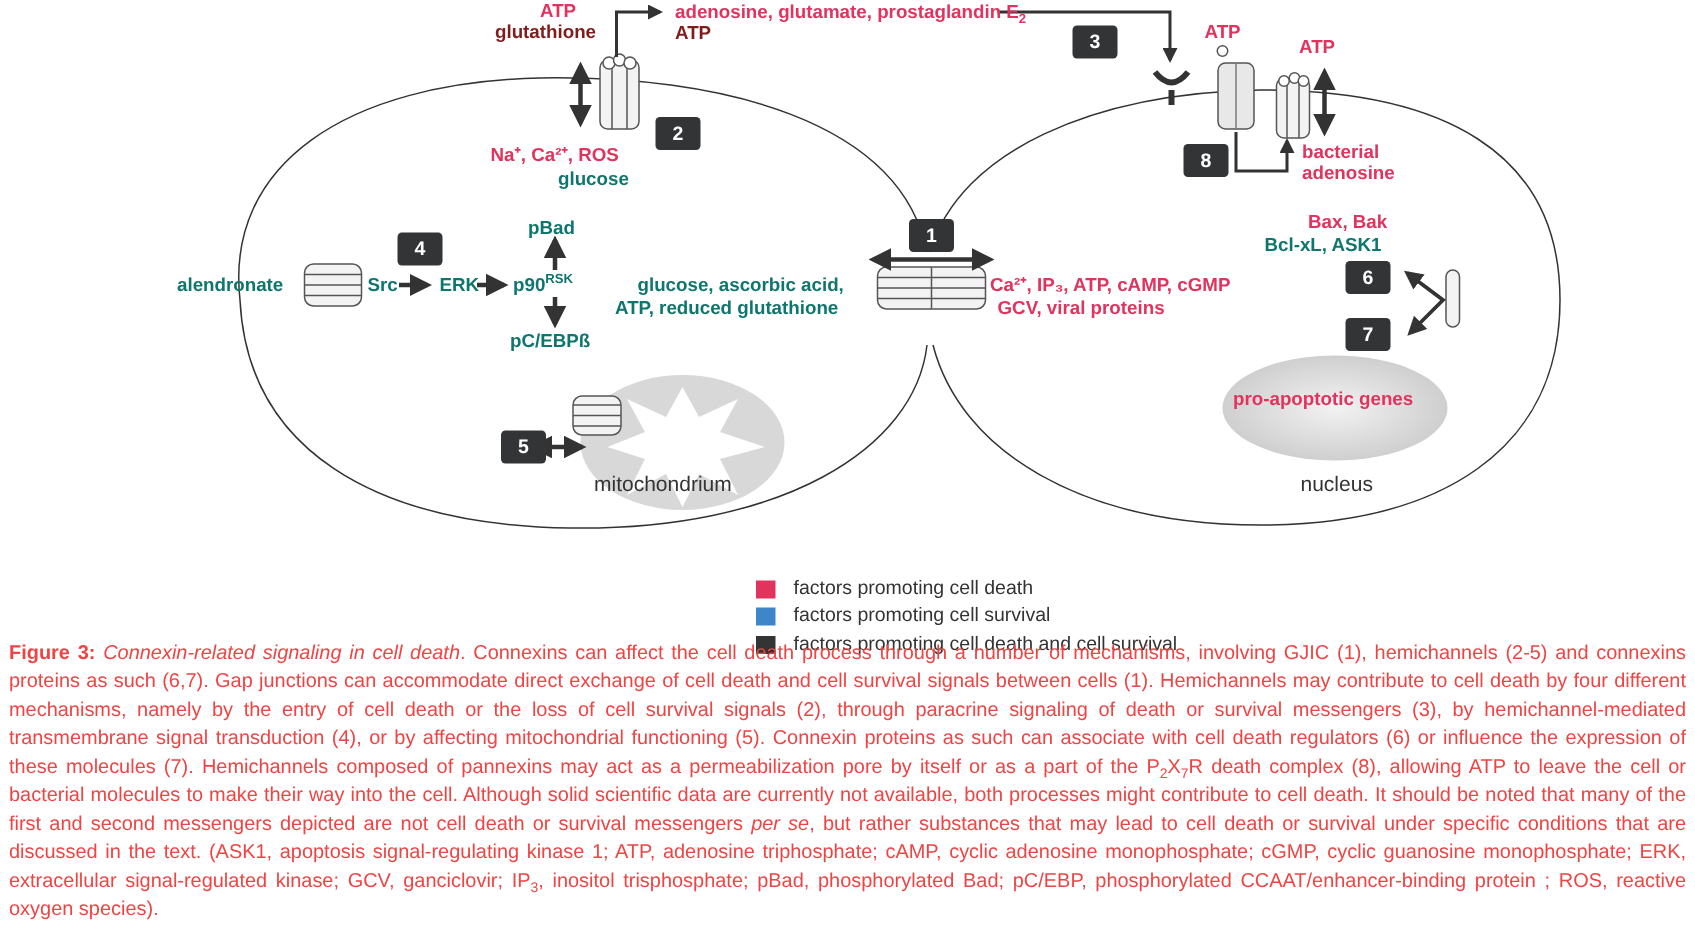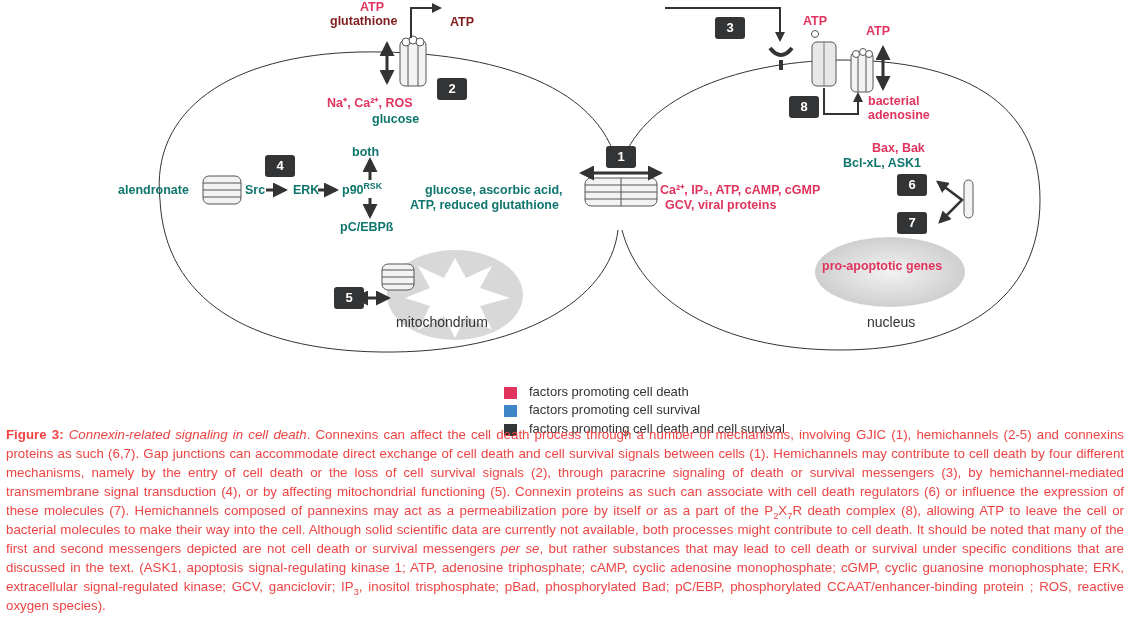--- a/index.html
+++ b/index.html
@@ -101,30 +101,31 @@
         <line x1="382" y1="284" x2="414" y2="284" stroke="#555"></line>
     </g>
     <line x1="356" y1="298" x2="388" y2="298" stroke="#333" stroke-width="3" marker-start="url(#ah)" marker-end="url(#ah)"></line>
 
     <rect x="964" y="180" width="9" height="38" rx="4.5" fill="#f3f3f3" stroke="#555"></rect>
     <path d="M938,182 L962,200 L940,222" fill="none" stroke="#333" stroke-width="2.5" marker-start="url(#ah)" marker-end="url(#ah)"></path>
   </svg>
 
   <span class="lbl red" style="left:360px;top:0px">ATP</span>
   <span class="lbl dark" style="left:330px;top:14px">glutathione</span>
+  <span class="lbl red" style="left:450px;top:1px"><span>adenosine, glutamate, prostaglandin E</span><sub>2</sub></span>
   <span class="lbl dark" style="left:450px;top:15px">ATP</span>
 
   <span class="lbl red" style="left:327px;top:96px">Na⁺, Ca²⁺, ROS</span>
   <span class="lbl blue" style="left:372px;top:112px">glucose</span>
 
   <span class="lbl blue" style="left:118px;top:183px">alendronate</span>
   <span class="lbl blue" style="left:245px;top:183px">Src</span>
   <span class="lbl blue" style="left:293px;top:183px">ERK</span>
   <span class="lbl blue" style="left:342px;top:183px"><span>p90</span><sup>RSK</sup></span>
-  <span class="lbl blue" style="left:352px;top:145px">both</span>
+  <span class="lbl blue" style="left:352px;top:145px">pBad</span>
   <span class="lbl blue" style="left:340px;top:220px">pC/EBPß</span>
 
   <span class="lbl blue" style="left:425px;top:183px">glucose, ascorbic acid,</span>
   <span class="lbl blue" style="left:410px;top:198px">ATP, reduced glutathione</span>
   <span class="lbl red" style="left:660px;top:183px">Ca²⁺, IP₃, ATP,  cAMP, cGMP</span>
   <span class="lbl red" style="left:665px;top:198px">GCV, viral proteins</span>
 
   <span class="lbl red" style="left:803px;top:14px">ATP</span>
   <span class="lbl red" style="left:866px;top:24px">ATP</span>
   <span class="lbl red" style="left:868px;top:94px">bacterial</span>

